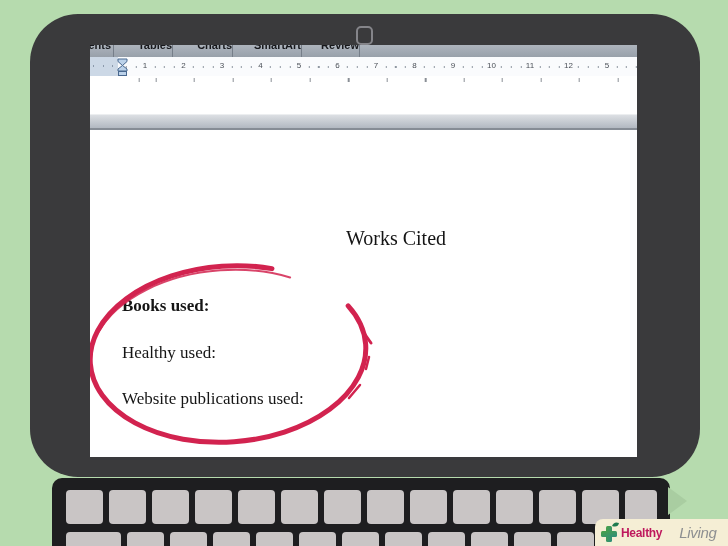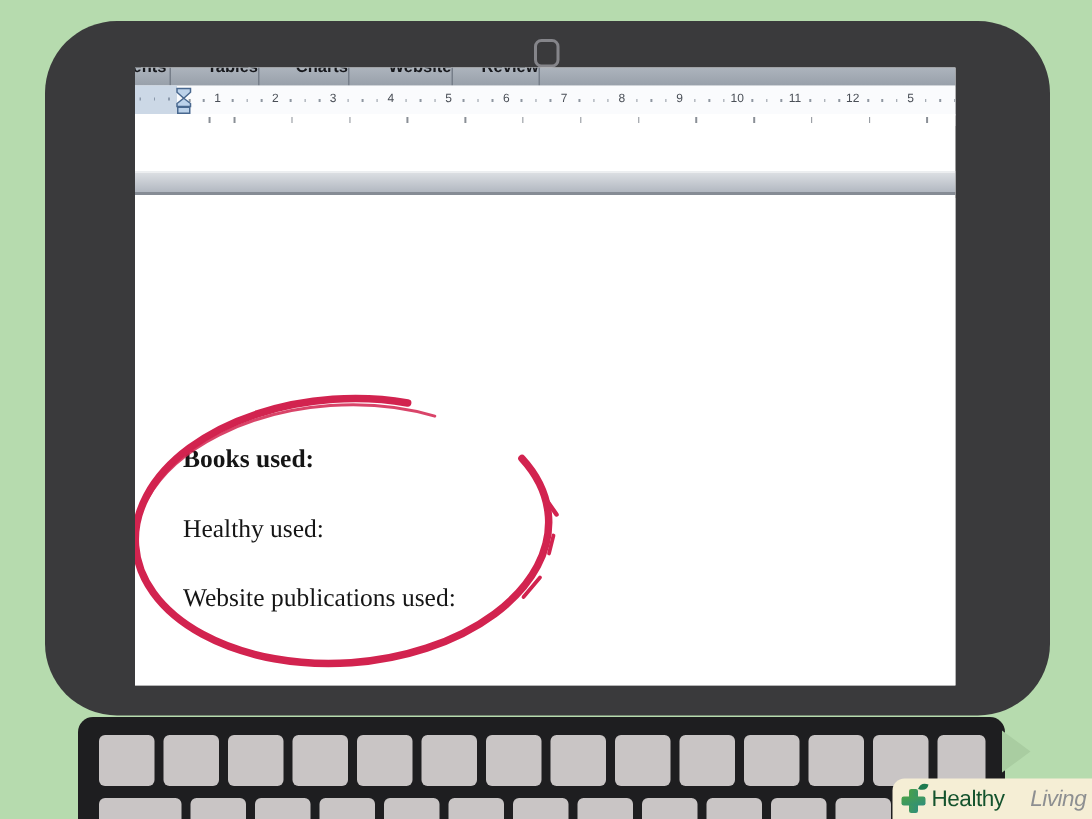--- a/index.html
+++ b/index.html
@@ -95,21 +95,21 @@
     position:absolute;left:668px;top:487px;width:0;height:0;
     border-left:19px solid #a9cda1;border-top:14px solid transparent;border-bottom:14px solid transparent;
   }
   
   .watermark{
     position:absolute;left:595px;top:519px;width:133px;height:27px;
     background:#f5eed5;border-radius:8px 0 0 0;
     display:flex;align-items:center;
   }
   .wm-icon{margin-left:3px;margin-right:1px;flex:0 0 auto;}
-  .wm-bold{font-size:15px;font-weight:normal;color:#14532d;letter-spacing:-0.3px;}
+  .wm-bold{font-size:12px;font-weight:bold;color:#be185d;letter-spacing:-0.3px;}
   .wm-light{font-size:15px;color:#8d8f91;margin-left:17px;letter-spacing:-0.3px;font-style:italic;}
 </style>
 </head>
 <body>
 
 <div class="tablet"></div>
 <div class="camera"></div>
 
 <div class="screen">
 
@@ -117,21 +117,21 @@
       <div class="rtab clip-left" style="width: 23px;">
         <span>Document Elements</span>
       </div>
       <div class="rtab" style="width: 58px;">
         <span>Tables</span>
       </div>
       <div class="rtab" style="width: 59px;">
         <span>Charts</span>
       </div>
       <div class="rtab" style="width: 68px;">
-        <span>Website</span>
+        <span>SmartArt</span>
       </div>
       <div class="rtab" style="width: 57px;">
         <span>Review</span>
       </div>
       <div class="rtab filler"></div>
     </div>
 
   <div class="ruler">
     <div class="ruler-margin"></div>
     <div class="ruler-dots"></div>
@@ -157,20 +157,21 @@
     </svg>
   </div>
 
   <div class="ruler-sub">
     <div class="ruler-sub-ticks"></div>
   </div>
 
   <div class="page-band"></div>
 
   <div class="page">
+    <div class="doc-title">Works Cited</div>
     <div id="doc-items">
         <p class="doc-item" style="top: 164px; font-weight: bold;">Books used:</p>
         <p class="doc-item" style="top: 210.5px;">Healthy used:</p>
         <p class="doc-item" style="top: 257px; font-family: Liberation Serif, serif;">Website publications used:</p>
       </div>
     <svg class="red-circle-svg" viewBox="0 0 300 200">
       <ellipse cx="148" cy="97" rx="138" ry="88" fill="none" stroke="#d2234f" stroke-width="5" stroke-linecap="round" pathLength="100" stroke-dasharray="88 12" stroke-dashoffset="6" transform="rotate(-4 148 97)"></ellipse>
       <ellipse cx="146" cy="99" rx="136" ry="86" fill="none" stroke="#d2234f" stroke-width="2" stroke-linecap="round" opacity="0.85" pathLength="100" stroke-dasharray="30 70" stroke-dashoffset="-55" transform="rotate(-4 148 97)"></ellipse>
       <path d="M284,76 l7,10" stroke="#d2234f" stroke-width="3" stroke-linecap="round" fill="none"></path>
       <path d="M289,100 l-3,12" stroke="#d2234f" stroke-width="2.5" stroke-linecap="round" fill="none"></path>

